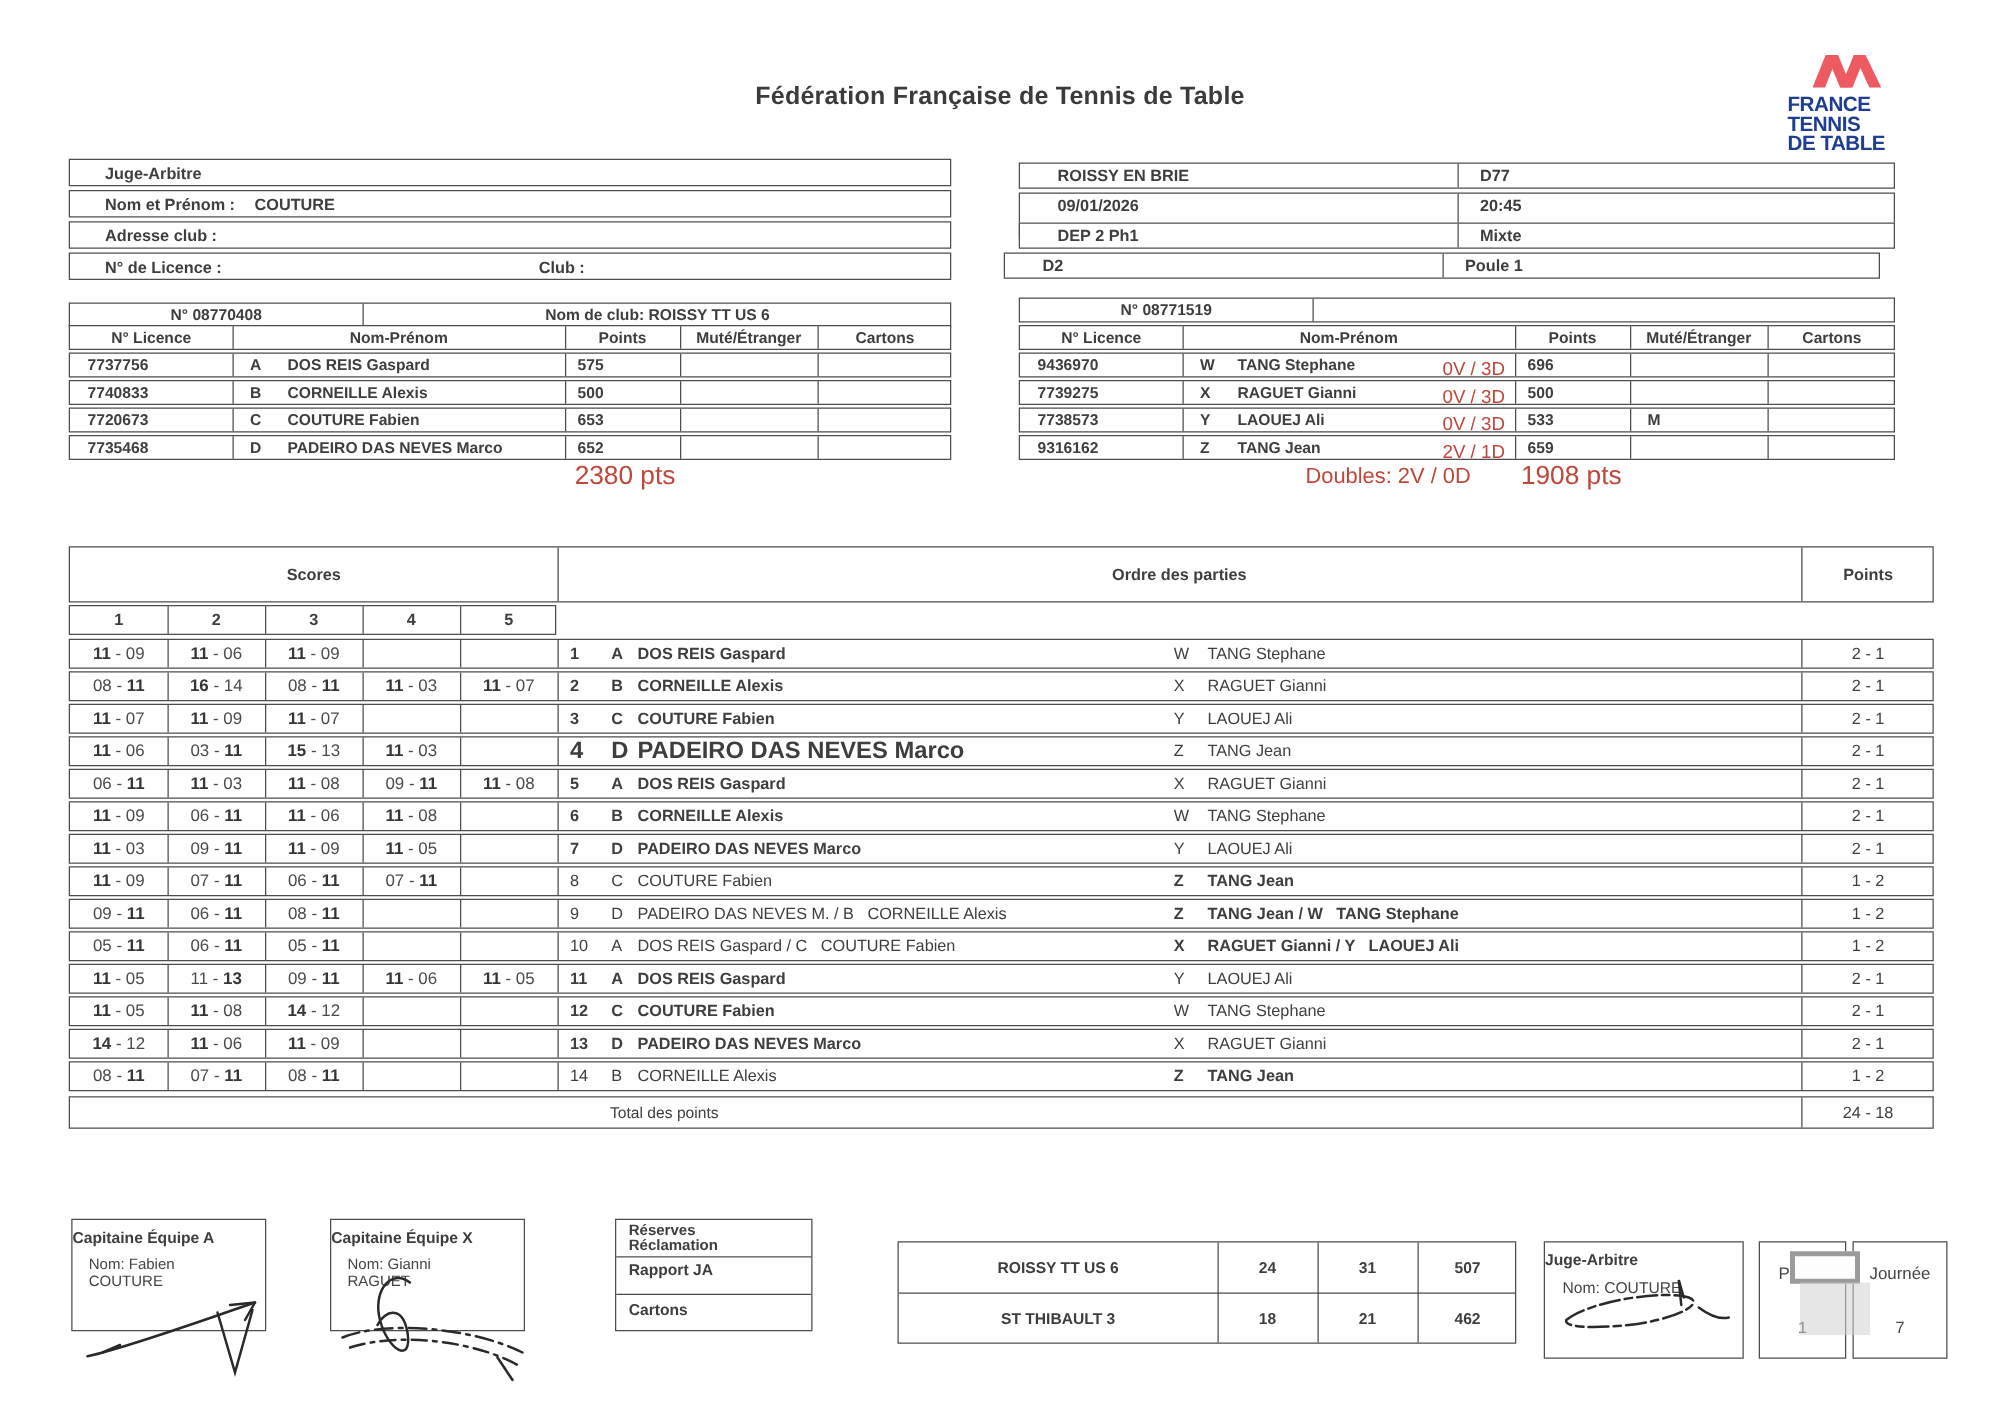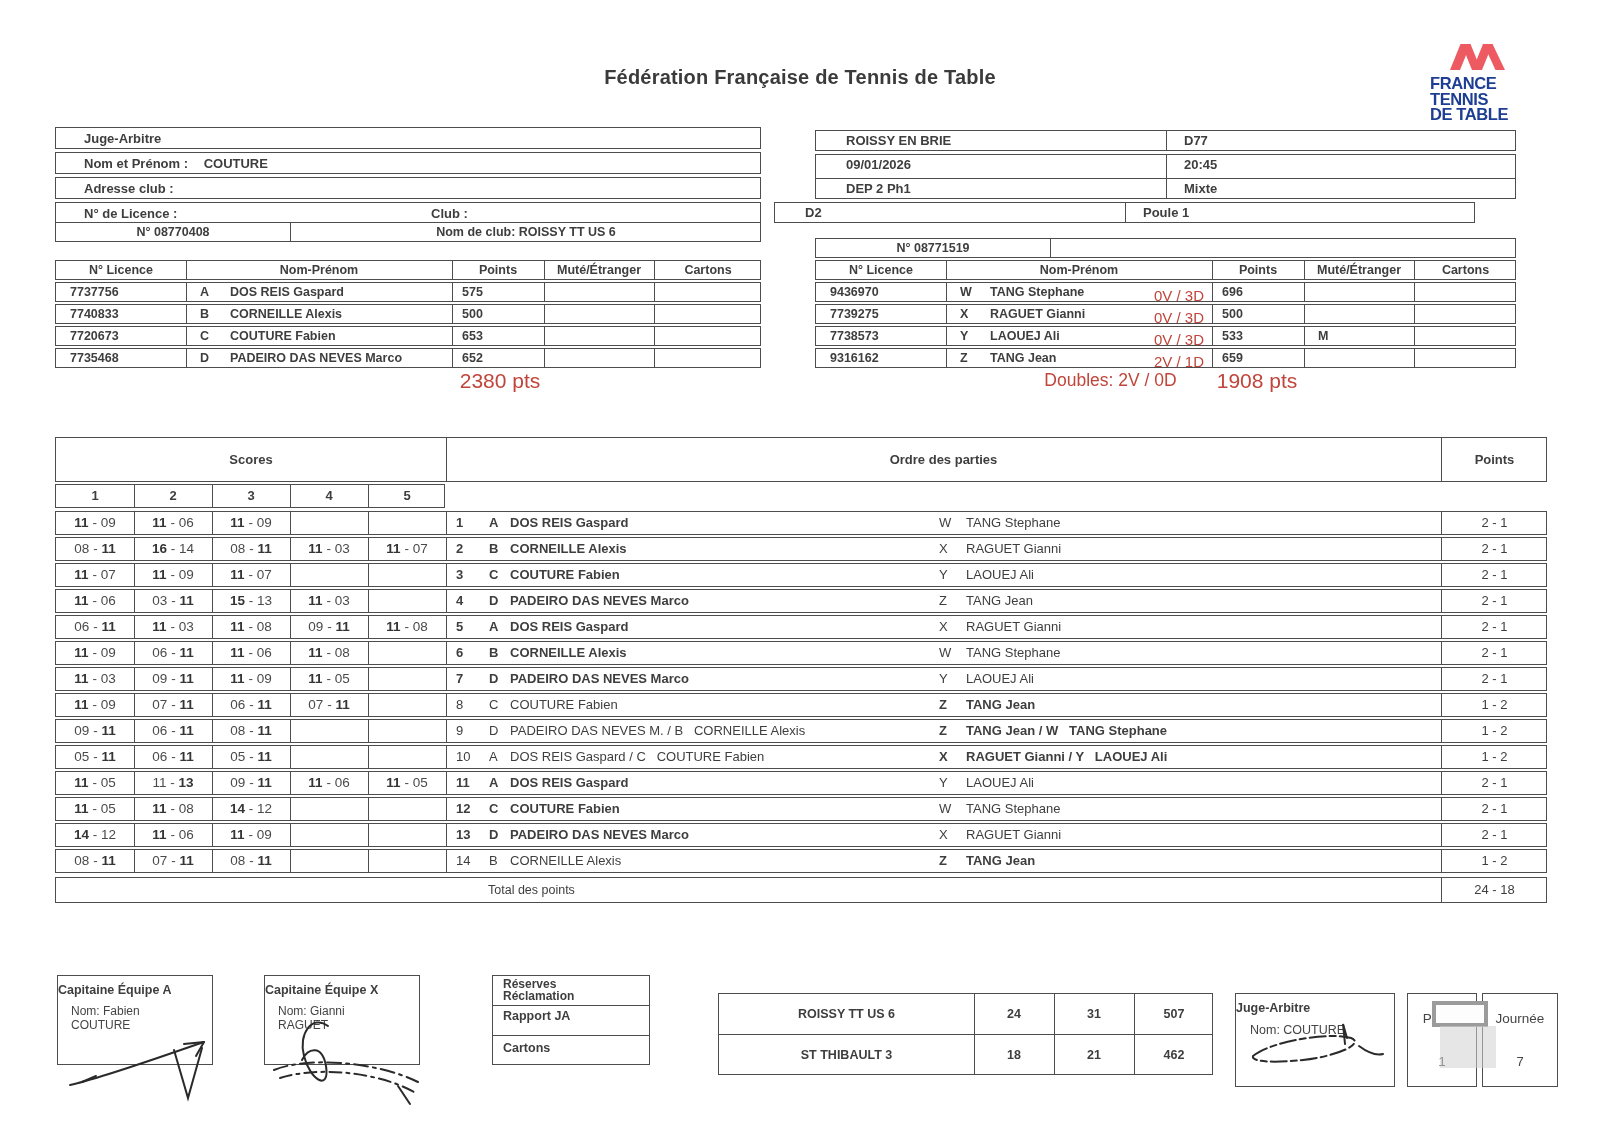--- a/index.html
+++ b/index.html
@@ -71,29 +71,29 @@
       <div class="info-row" style="left: 815px; top: 154px; width: 701px; height: 37px; line-height: 20px;">
         <div class="vdiv" style="left: 350px;"></div>
         <div class="abs" style="left: 30px; top: 0px;">09/01/2026</div>
         <div class="abs" style="left: 368px; top: 0px;">20:45</div>
       </div>
       <div class="info-row" style="left: 815px; top: 178px; width: 701px; height: 21px; line-height: 20px;">
         <div class="vdiv" style="left: 350px;"></div>
         <div class="abs" style="left: 30px; top: 0px;">DEP 2 Ph1</div>
         <div class="abs" style="left: 368px; top: 0px;">Mixte</div>
       </div>
-      <div class="info-row" style="left: 774px; top: 202px; width: 701px; height: 21px; line-height: 20px;">
+      <div class="info-row" style="left: 803px; top: 202px; width: 701px; height: 21px; line-height: 20px;">
         <div class="vdiv" style="left: 350px;"></div>
         <div class="abs" style="left: 30px; top: 0px;">D2</div>
         <div class="abs" style="left: 368px; top: 0px;">Poule 1</div>
       </div>
     </div>
 
   <div id="team-tables">
-      <div class="band" style="left: 55px; top: 222px; width: 706px; height: 20px;">
+      <div class="band" style="left: 55px; top: 242px; width: 706px; height: 20px;">
         <div class="vdiv" style="left: 234px;"></div>
         <div class="cellc b" style="left: 0px; width: 234px; line-height: 18px; font-size: 12.5px;">N° 08770408</div>
         <div class="cellc b" style="left: 234px; width: 472px; line-height: 18px; font-size: 12.5px;">Nom de club: ROISSY TT US 6</div>
       </div>
       <div class="band" style="left: 55px; top: 260px; width: 706px; height: 20px;">
         <div class="vdiv" style="left: 130px;"></div>
         <div class="vdiv" style="left: 396px;"></div>
         <div class="vdiv" style="left: 488px;"></div>
         <div class="vdiv" style="left: 598px;"></div>
         <div class="cellc b" style="left: 0px; width: 130px; line-height: 18px; font-size: 12.5px;">N° Licence</div>
@@ -291,21 +291,21 @@
         <div class="vdiv" style="left: 78px;"></div>
         <div class="vdiv" style="left: 156px;"></div>
         <div class="vdiv" style="left: 234px;"></div>
         <div class="vdiv" style="left: 312px;"></div>
         <div class="vdiv" style="left: 390px;"></div>
         <div class="vdiv" style="left: 1385px;"></div>
         <div class="cellc score-num" style="left: 0px; width: 78px; line-height: 22px; white-space: pre;"><span class="winner">11</span><span class="loser"> - </span><span class="loser">06</span></div>
         <div class="cellc score-num" style="left: 78px; width: 78px; line-height: 22px; white-space: pre;"><span class="loser">03</span><span class="loser"> - </span><span class="winner">11</span></div>
         <div class="cellc score-num" style="left: 156px; width: 78px; line-height: 22px; white-space: pre;"><span class="winner">15</span><span class="loser"> - </span><span class="loser">13</span></div>
         <div class="cellc score-num" style="left: 234px; width: 78px; line-height: 22px; white-space: pre;"><span class="winner">11</span><span class="loser"> - </span><span class="loser">03</span></div>
-        <div class="abs" style="left: 400px; top: 0px; height: 100%; line-height: 22px; font-size: 13px; font-weight: bold;"><span style="display: inline-block; width: 33px;">4</span><span style="display: inline-block; width: 21px;">D</span><span class="pre">PADEIRO DAS NEVES Marco</span></div>
+        <div class="abs" style="left: 400px; top: 0px; height: 100%; line-height: 22px; font-size: 19px; font-weight: bold;"><span style="display: inline-block; width: 33px;">4</span><span style="display: inline-block; width: 21px;">D</span><span class="pre">PADEIRO DAS NEVES Marco</span></div>
         <div class="abs" style="left: 883px; top: 0px; height: 100%; line-height: 22px; font-size: 13px;"><span style="display: inline-block; width: 27px;">Z</span><span class="pre">TANG Jean</span></div>
         <div class="cellc" style="left: 1385px; width: 107px; line-height: 22px; font-size: 13px;">2 - 1</div>
       </div>
       <div class="band" style="left: 0px; top: 178px; width: 1492px; height: 24px;">
         <div class="vdiv" style="left: 78px;"></div>
         <div class="vdiv" style="left: 156px;"></div>
         <div class="vdiv" style="left: 234px;"></div>
         <div class="vdiv" style="left: 312px;"></div>
         <div class="vdiv" style="left: 390px;"></div>
         <div class="vdiv" style="left: 1385px;"></div>

